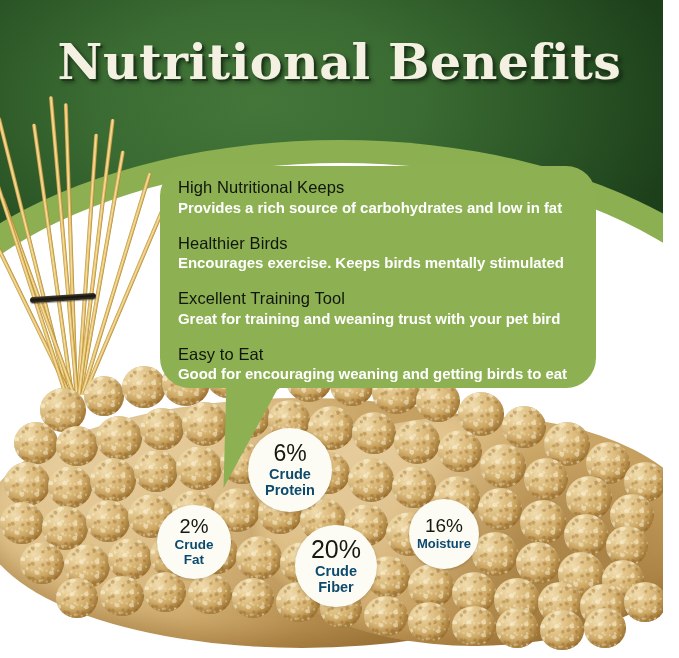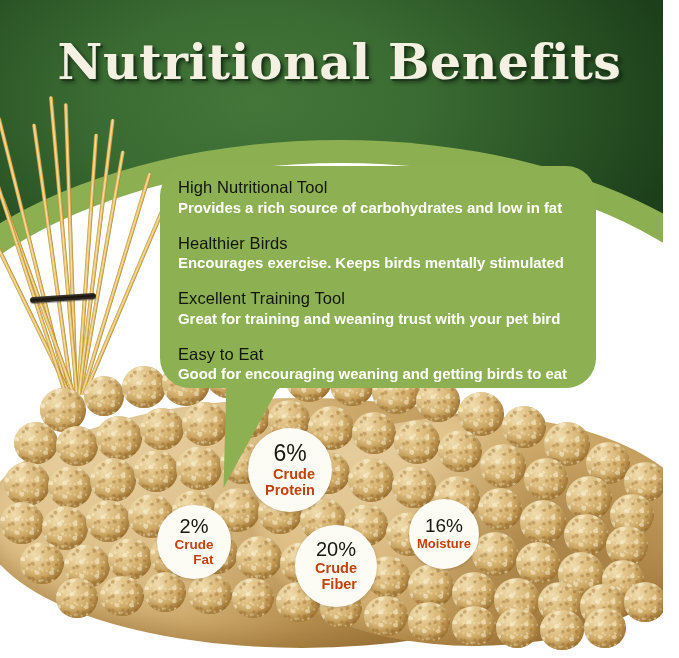--- a/index.html
+++ b/index.html
@@ -209,36 +209,35 @@
     box-shadow: 0 1px 3px rgba(70,45,10,0.25);
   }
   .badge-pct {
     font-family: "Liberation Sans", sans-serif;
     color: #15190f;
     line-height: 1.0;
   }
   .badge-label {
     font-family: "Liberation Sans", sans-serif;
     font-weight: bold;
-    color: #c2410c;
+    color: #0c4a6e;
     line-height: 1.08;
     margin-top: 2px;
-    text-align: right;
   }
 
   .badge-protein { left: 248px; top: 428px; width: 84px; height: 84px; }
   .badge-protein .badge-pct   { font-size: 23px; }
   .badge-protein .badge-label { font-size: 14.5px; }
 
   .badge-fat { left: 157px; top: 505px; width: 74px; height: 74px; }
   .badge-fat .badge-pct   { font-size: 20px; }
   .badge-fat .badge-label { font-size: 13.5px; }
 
   .badge-fiber { left: 295px; top: 525px; width: 82px; height: 82px; }
-  .badge-fiber .badge-pct   { font-size: 20px; }
+  .badge-fiber .badge-pct   { font-size: 25px; }
   .badge-fiber .badge-label { font-size: 14.5px; }
 
   .badge-moisture { left: 409px; top: 499px; width: 70px; height: 70px; }
   .badge-moisture .badge-pct   { font-size: 19px; }
   .badge-moisture .badge-label { font-size: 13px; }
 </style>
 </head>
 <body>
 
 <div id="infographic">
@@ -362,21 +361,21 @@
     <div class="bump" style="left:496px;top:278px;width:42px;height:40px;"></div>
     <div class="bump" style="left:540px;top:280px;width:44px;height:40px;"></div>
     <div class="bump" style="left:584px;top:278px;width:42px;height:40px;"></div>
   </div>
 
   <div class="bubble-tail"></div>
   <div class="bubble"></div>
 
   <div class="bubble-content">
     <div class="benefit">
-      <div class="benefit-title">High Nutritional Tool</div>
+      <div class="benefit-title">High Nutritional Keeps</div>
       <div class="benefit-desc">Provides a rich source of carbohydrates and low in fat</div>
     </div>
     <div class="benefit">
       <div class="benefit-title">Healthier Birds</div>
       <div class="benefit-desc">Encourages exercise. Keeps birds mentally stimulated</div>
     </div>
     <div class="benefit">
       <div class="benefit-title">Excellent Training Tool</div>
       <div class="benefit-desc">Great for training and weaning trust with your pet bird</div>
     </div>

